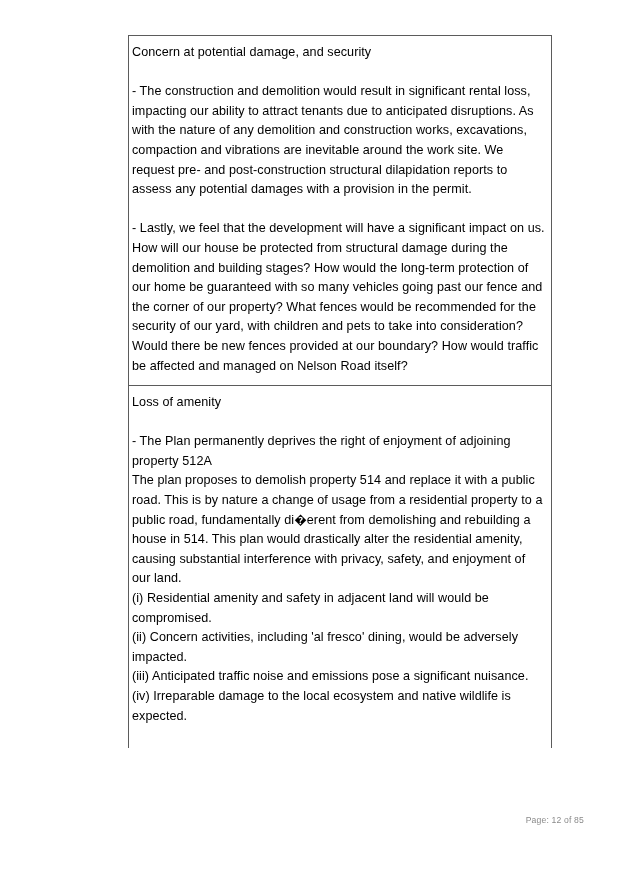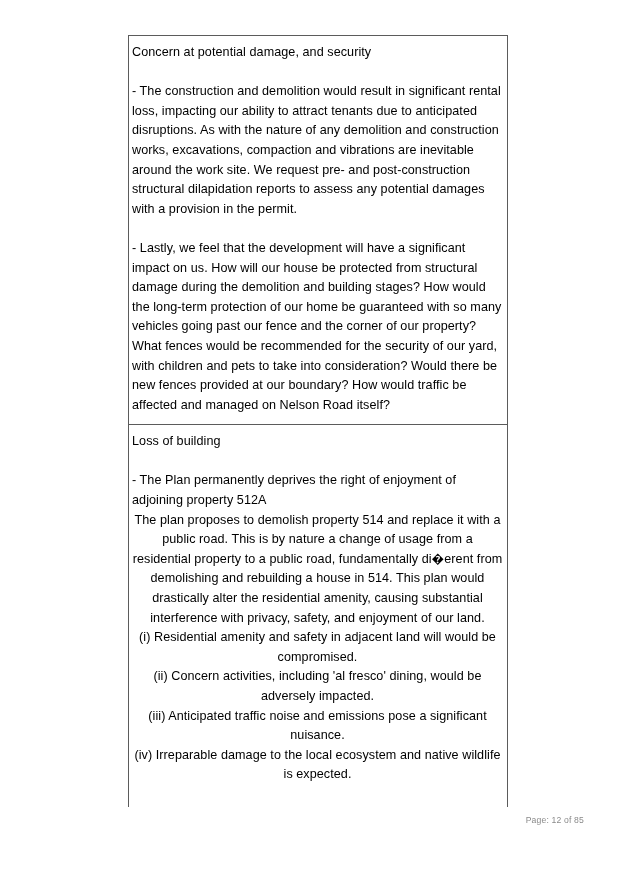--- a/index.html
+++ b/index.html
@@ -21,21 +21,21 @@
     position: absolute;
     inset: 0;
     background: #ffffff;
   }
 
   
   #submission-table {
     position: absolute;
     left: 128px;
     top: 35px;
-    width: 380px;
+    width: 424px;
     border-collapse: collapse;
     table-layout: fixed;
   }
   #submission-table td {
     padding: 0;
     vertical-align: top;
   }
 
   
   .cell-inner {
@@ -57,21 +57,20 @@
   .para {
     font-size: 12.6px;
     line-height: 19.6px;
     letter-spacing: 0.005em;
     margin: 0;
     white-space: pre-wrap;
     word-wrap: break-word;
   }
   .para + .para {
     margin-top: 0;
-    text-align: center;
   }
   .spacer-line {
     height: 19.6px;
   }
 
   
   #page-footer {
     position: absolute;
     left: 0;
     right: 38px;
@@ -97,21 +96,21 @@
             <div class="spacer-line"></div>
             <p class="para">- The construction and demolition would result in significant rental loss, impacting our ability to attract tenants due to anticipated disruptions. As with the nature of any demolition and construction works, excavations, compaction and vibrations are inevitable around the work site. We request pre- and post-construction structural dilapidation reports to assess any potential damages with a provision in the permit.</p>
             <div class="spacer-line"></div>
             <p class="para">- Lastly, we feel that the development will have a significant impact on us. How will our house be protected from structural damage during the demolition and building stages? How would the long-term protection of our home be guaranteed with so many vehicles going past our fence and the corner of our property? What fences would be recommended for the security of our yard, with children and pets to take into consideration? Would there be new fences provided at our boundary? How would traffic be affected and managed on Nelson Road itself?</p>
           </div>
         </td>
       </tr>
       <tr class="cell-last">
         <td>
           <div class="cell-inner">
-            <p class="para">Loss of building</p>
+            <p class="para">Loss of amenity</p>
             <div class="spacer-line"></div>
             <p class="para">- The Plan permanently deprives the right of enjoyment of adjoining property 512A</p>
             <p class="para">The plan proposes to demolish property 514 and replace it with a public road. This is by nature a change of usage from a residential property to a public road, fundamentally di�erent from demolishing and rebuilding a house in 514. This plan would drastically alter the residential amenity, causing substantial interference with privacy, safety, and enjoyment of our land.</p>
             <p class="para">(i) Residential amenity and safety in adjacent land will would be compromised.</p>
             <p class="para">(ii) Concern activities, including 'al fresco' dining, would be adversely impacted.</p>
             <p class="para">(iii) Anticipated traffic noise and emissions pose a significant nuisance.</p>
             <p class="para">(iv) Irreparable damage to the local ecosystem and native wildlife is expected.</p>
           </div>
         </td>
       </tr>

